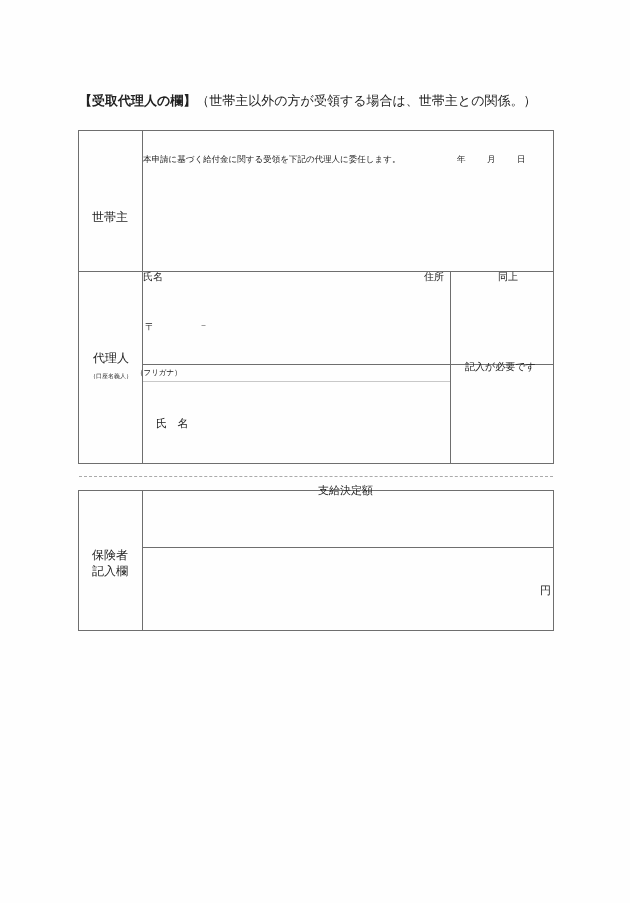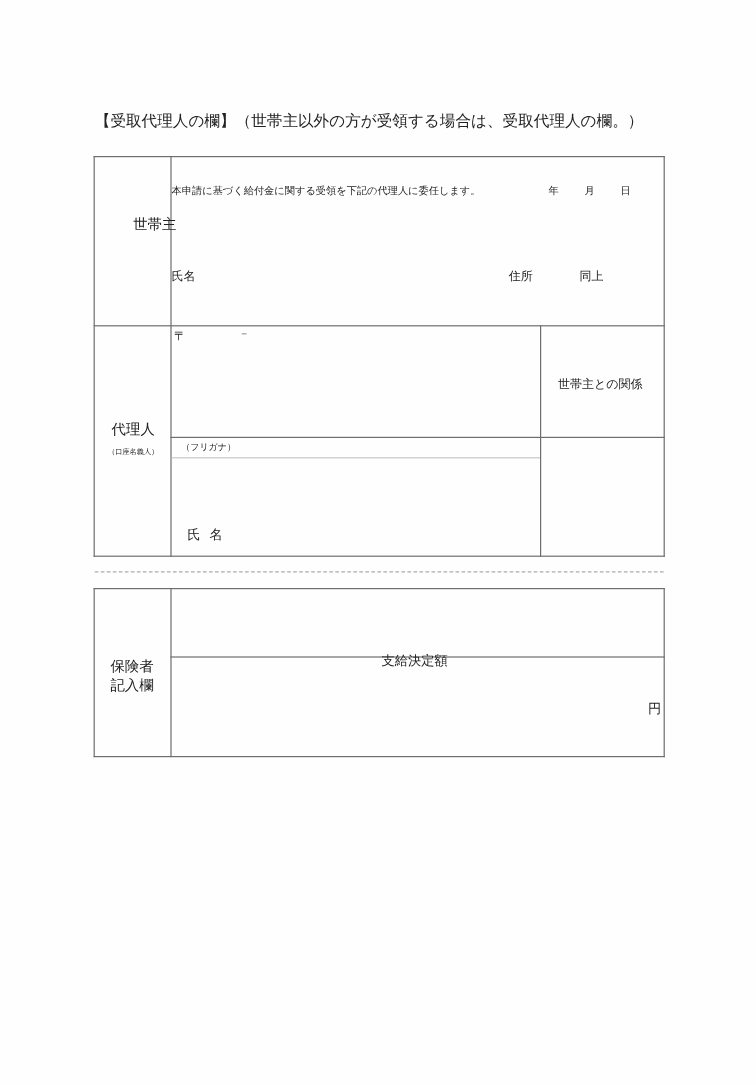--- a/index.html
+++ b/index.html
@@ -17,24 +17,24 @@
     }
     .abs { position: absolute; }
     .heading {
       left: 79px;
       top: 92px;
       font-size: 13px;
       letter-spacing: 0px;
       white-space: nowrap;
       color: #222;
     }
-    .heading .strong { font-weight: normal; }
+    .heading .strong { font-weight: bold; }
     .line { position: absolute; background: #6e6e6e; }
-    .txt { position: absolute; white-space: nowrap; color: #222; }
-    .s10 { font-size: 10px; }
+    .txt { position: absolute; white-space: nowrap; color: #222; font-family: Liberation Mono, monospace; }
+    .s10 { font-size: 10px; margin-top: 47px; }
     .s11 { font-size: 11px; }
     .s12 { font-size: 12px; }
     .s8 { font-size: 7px; }
     .dotted {
       position: absolute;
       left: 79px;
       width: 474px;
       top: 476px;
       height: 0;
       border-top: 1px dashed #aaa;
@@ -46,88 +46,88 @@
       top: 381px;
       height: 0;
       border-top: 1px solid #c8c8c8;
     }
     .field { position: absolute; }
   </style>
 </head>
 <body>
 
 <div class="abs heading">
-  <span class="strong">【受取代理人の欄】</span><span>（世帯主以外の方が受領する場合は、受取代理人の欄。）</span>
+  <span class="strong">【受取代理人の欄】</span><span>（世帯主以外の方が受領する場合は、世帯主との関係。）</span>
 </div>
 
 <div>
 
   <div class="line" style="left:78px; top:130px; width:476px; height:1px;"></div>
   <div class="line" style="left:78px; top:463px; width:476px; height:1px;"></div>
   <div class="line" style="left:78px; top:130px; width:1px; height:334px;"></div>
   <div class="line" style="left:553px; top:130px; width:1px; height:334px;"></div>
 
   <div class="line" style="left:142px; top:130px; width:1px; height:334px;"></div>
 
   <div class="line" style="left:78px; top:271px; width:476px; height:1px;"></div>
 
   <div class="line" style="left:450px; top:271px; width:1px; height:193px;"></div>
 
   <div class="line" style="left:142px; top:364px; width:412px; height:1px;"></div>
 
   <div class="furigana-sep"></div>
 </div>
 
-<div class="txt s12" style="left:92px; top:179px;margin-left:19px;">世帯主</div>
+<div class="txt s12" style="left:92px; top:209px;">世帯主</div>
 
 <div class="txt s8" style="left:143px; top:154px; font-size:8.5px;">本申請に基づく給付金に関する受領を下記の代理人に委任します。</div>
 
 <div class="field" style="left:430px; top:148px; width:120px; height:22px;">
   <span class="txt s8" style="left:27px; top:6px; font-size:8.5px;">年</span>
   <span class="txt s8" style="left:57px; top:6px; font-size:8.5px;">月</span>
   <span class="txt s8" style="left:87px; top:6px; font-size:8.5px;">日</span>
 </div>
 
 <div class="field" style="left:143px; top:215px; width:295px; height:30px;">
   <span class="txt s10" style="left:0px; top:8px;">氏名</span>
 </div>
 
 <div class="txt s10" style="left:424px; top:223px;">住所</div>
-<div class="txt s10" style="left:483px; top:223px;">同上</div>
+<div class="txt s10" style="left:498px; top:223px;">同上</div>
 
 <div class="txt s12" style="left:93px; top:350px;">代理人</div>
 <div class="txt" style="left:90px; top:372px; font-size:6px;">（口座名義人）</div>
 
 <div class="field" style="left:143px; top:272px; width:306px; height:92px;">
   <span class="txt s10" style="left:2px; top:1px; font-family:'DejaVu Sans', sans-serif; font-size:10px;">〒</span>
   <span class="txt s10" style="left:56px; top:0px; font-size:9px; color:#555;">－</span>
 </div>
 
-<div class="txt s10" style="left:465px; top:313px;">世帯主との関係</div>
+<div class="txt s10" style="left:465px; top:313px;">記入が必要です</div>
 <div class="field" style="left:451px; top:365px; width:102px; height:98px;"></div>
 
-<div class="field" style="left:143px; top:365px; width:306px; height:16px;">
+<div class="field" style="left:128px; top:365px; width:306px; height:16px;">
   <span class="txt" style="left:8px; top:3px; font-size:7.5px;">（フリガナ）</span>
 </div>
 
 <div class="field" style="left:143px; top:382px; width:306px; height:81px;">
-  <span class="txt s11" style="left:13px; top:34px; letter-spacing:2px;margin-top:22px;">氏 名</span>
+  <span class="txt s11" style="left:13px; top:34px; letter-spacing:2px;">氏 名</span>
 </div>
 
 <div class="dotted"></div>
 
 <div>
   <div class="line" style="left:78px; top:490px; width:476px; height:1px;"></div>
   <div class="line" style="left:78px; top:630px; width:476px; height:1px;"></div>
   <div class="line" style="left:78px; top:490px; width:1px; height:141px;"></div>
   <div class="line" style="left:553px; top:490px; width:1px; height:141px;"></div>
   <div class="line" style="left:142px; top:490px; width:1px; height:141px;"></div>
   <div class="line" style="left:142px; top:547px; width:412px; height:1px;"></div>
 </div>
 
 <div class="txt s12" style="left:92px; top:547px;text-align:right;">保険者</div>
 <div class="txt s12" style="left:92px; top:563px;">記入欄</div>
 
-<div class="txt s11" style="left:318px; top:543px;">支給決定額</div>
+<div class="txt s11" style="left:318px; top:483px;">支給決定額</div>
 
 <div class="field" style="left:143px; top:548px; width:410px; height:82px;">
   <span class="txt s11" style="left:397px; top:35px;">円</span>
 </div>
 
 </body></html>

